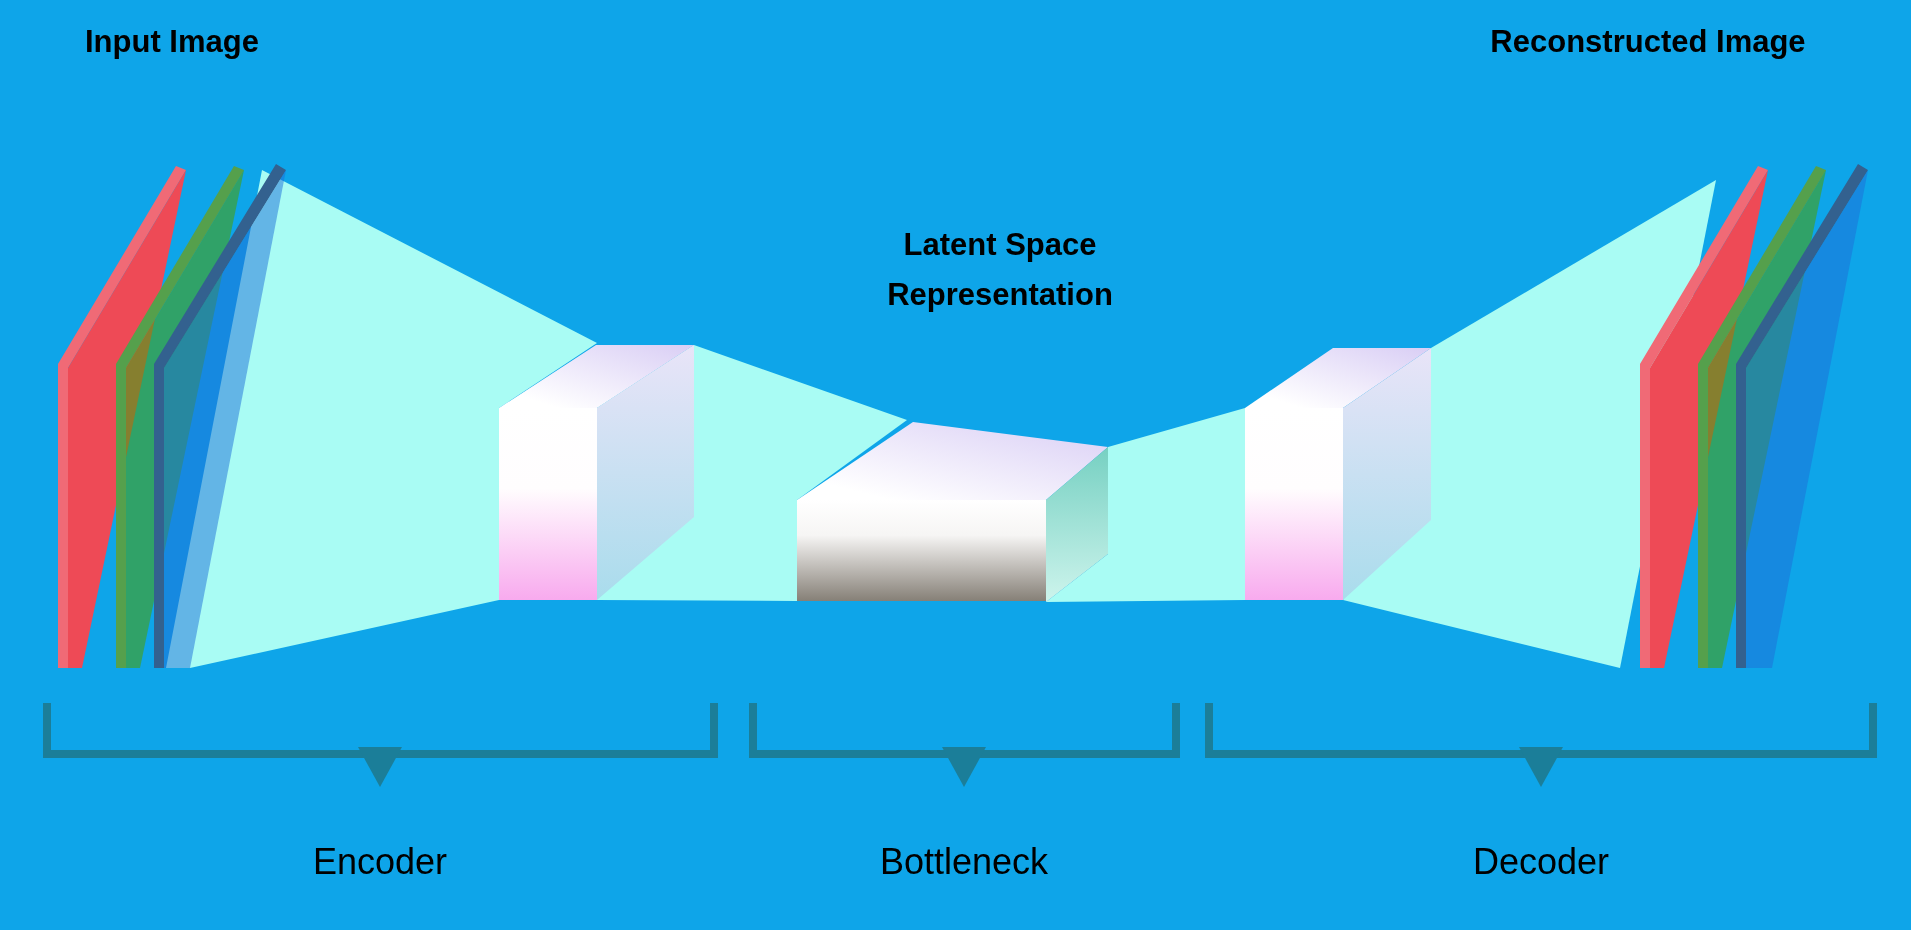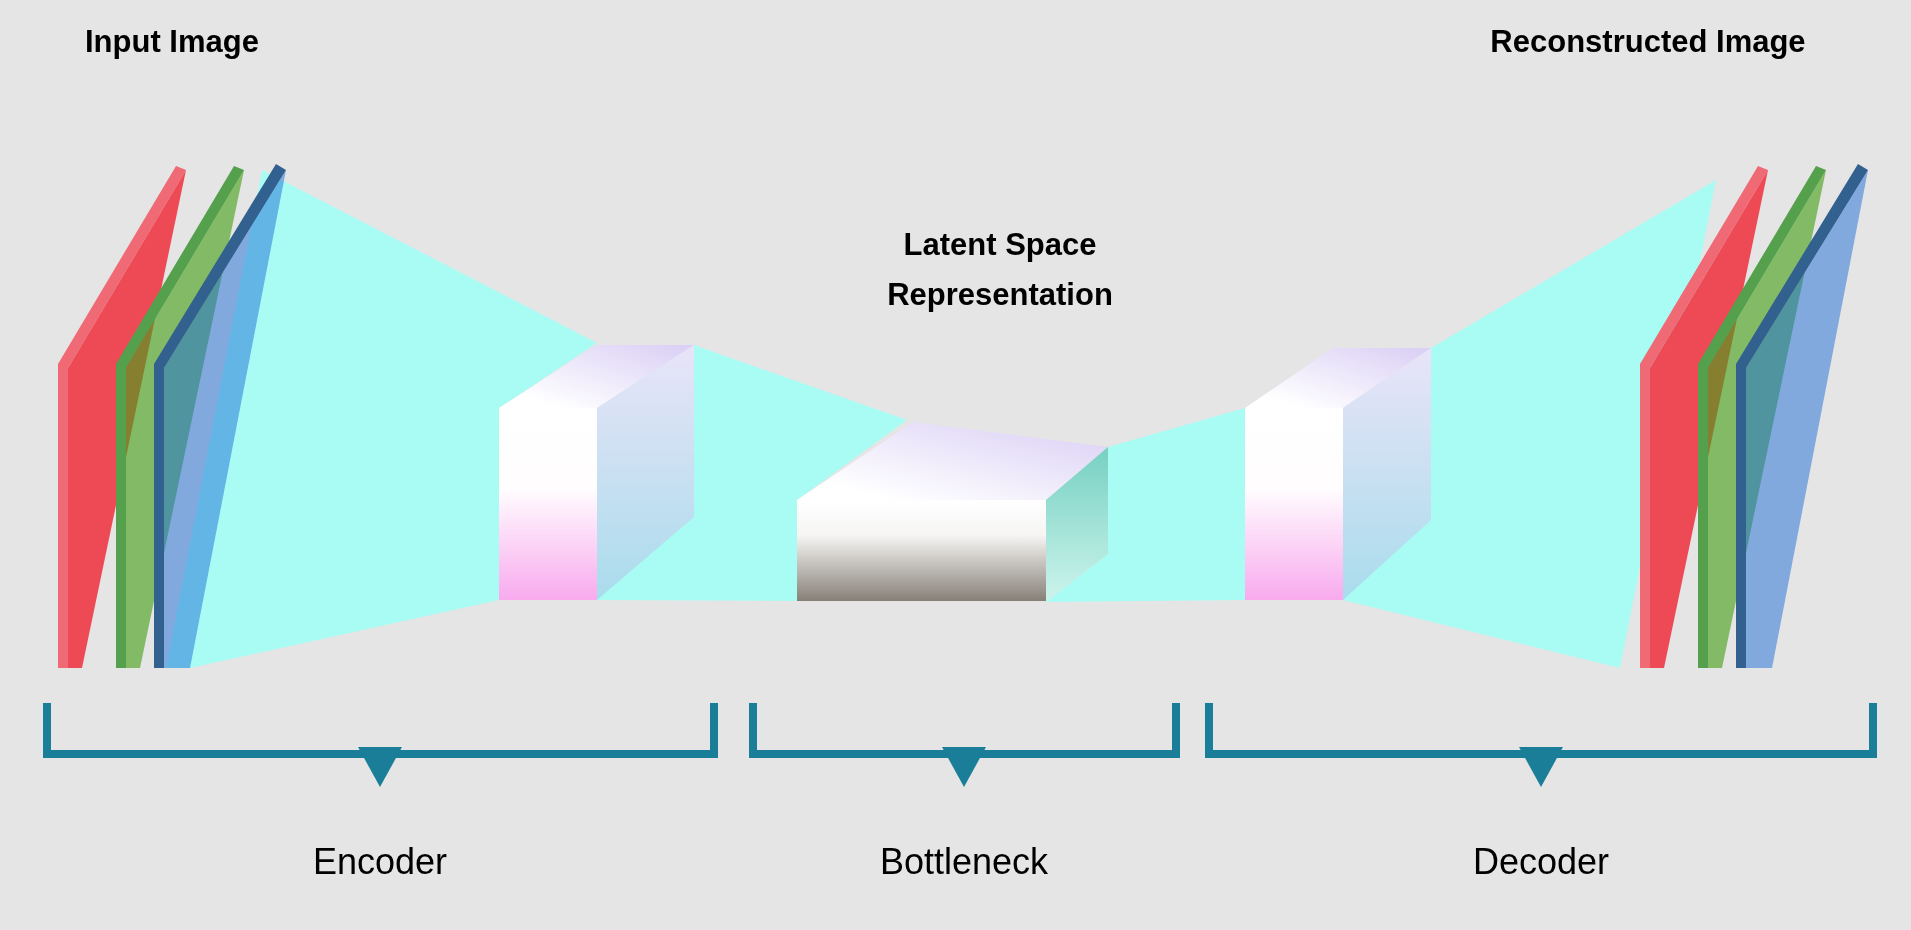--- a/index.html
+++ b/index.html
@@ -1,16 +1,16 @@
 <!DOCTYPE html>
 <html><head>
 <meta charset="utf-8">
 <style>
   html,body{margin:0;padding:0;background:#ffffff;}
-  .stage{position:relative;width:1911px;height:930px;background:#e5e5e5;overflow:hidden;
+  .stage{position:relative;width:1911px;height:930px;background:#0ea5e9;overflow:hidden;
          font-family:"Liberation Sans", sans-serif;}
   svg{display:block;}
   text{font-family:"Liberation Sans", sans-serif;}
   .lbl-bold{font-weight:bold;font-size:31px;fill:#000;}
   .lbl-stage{font-weight:normal;font-size:36px;fill:#000;}
 </style>
 </head>
 <body>
 
 <div class="stage">

